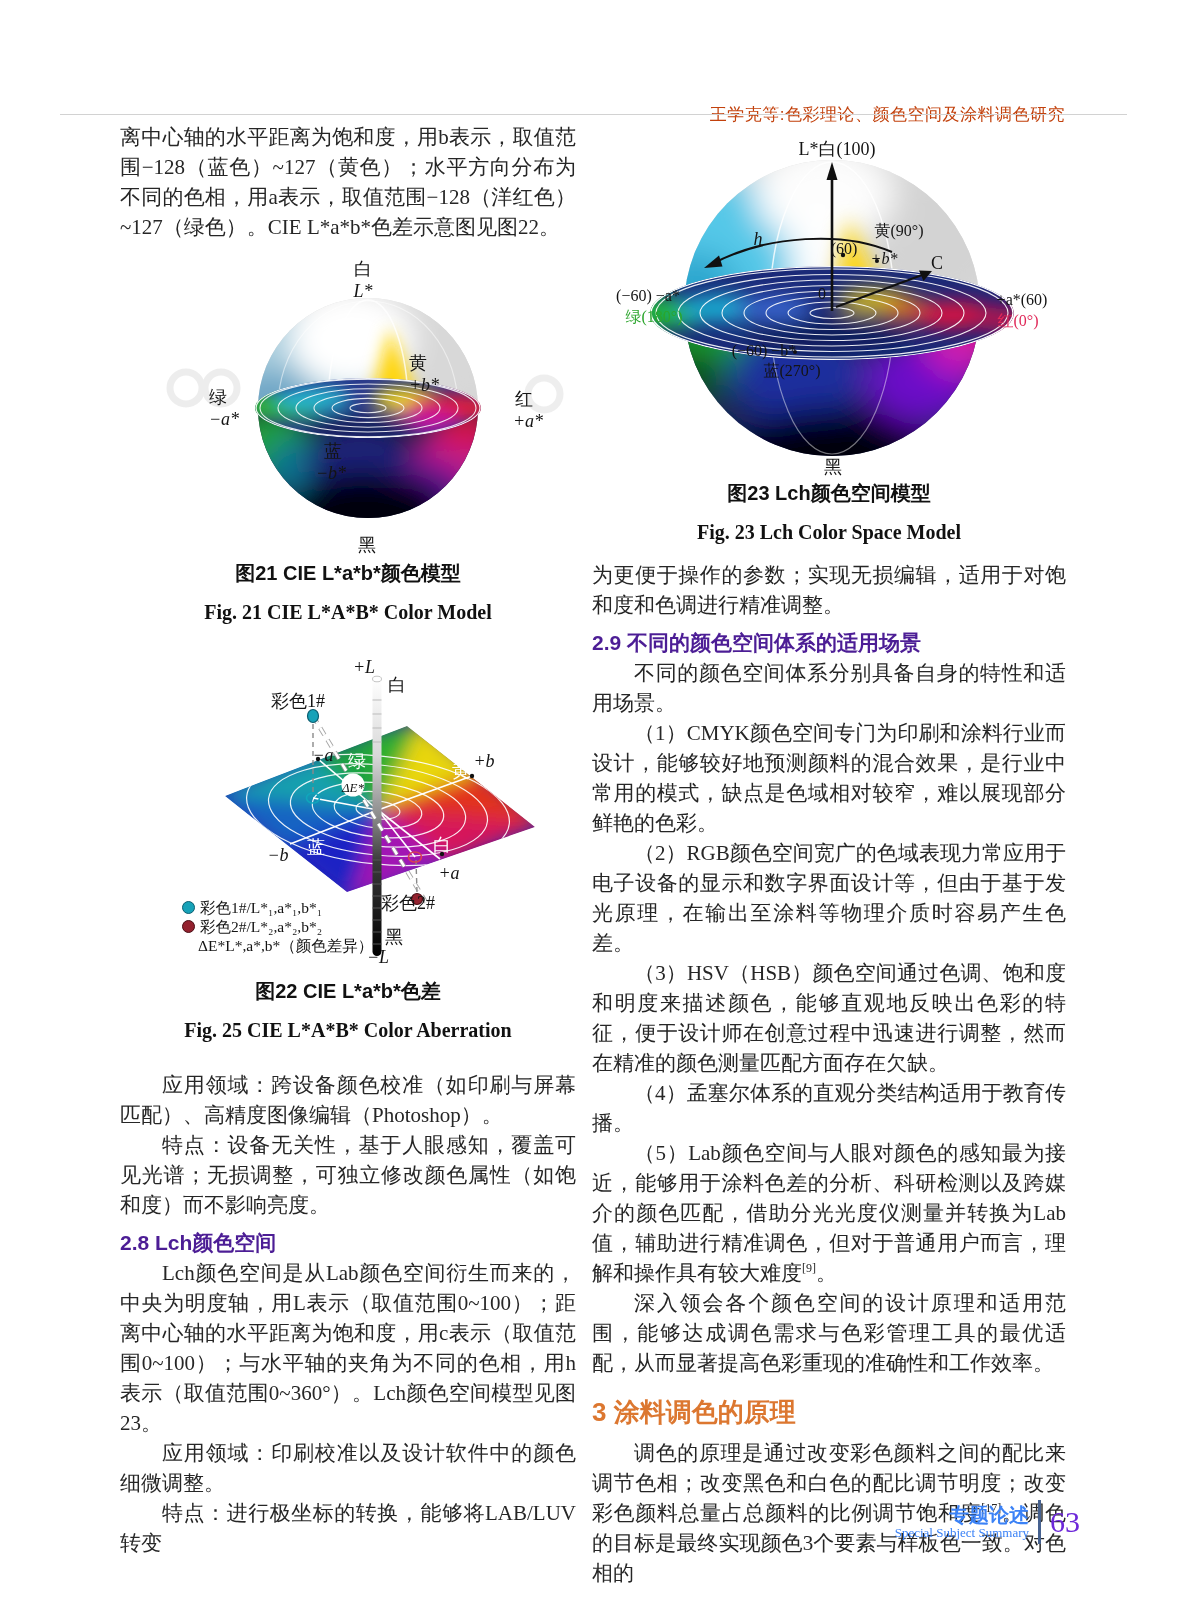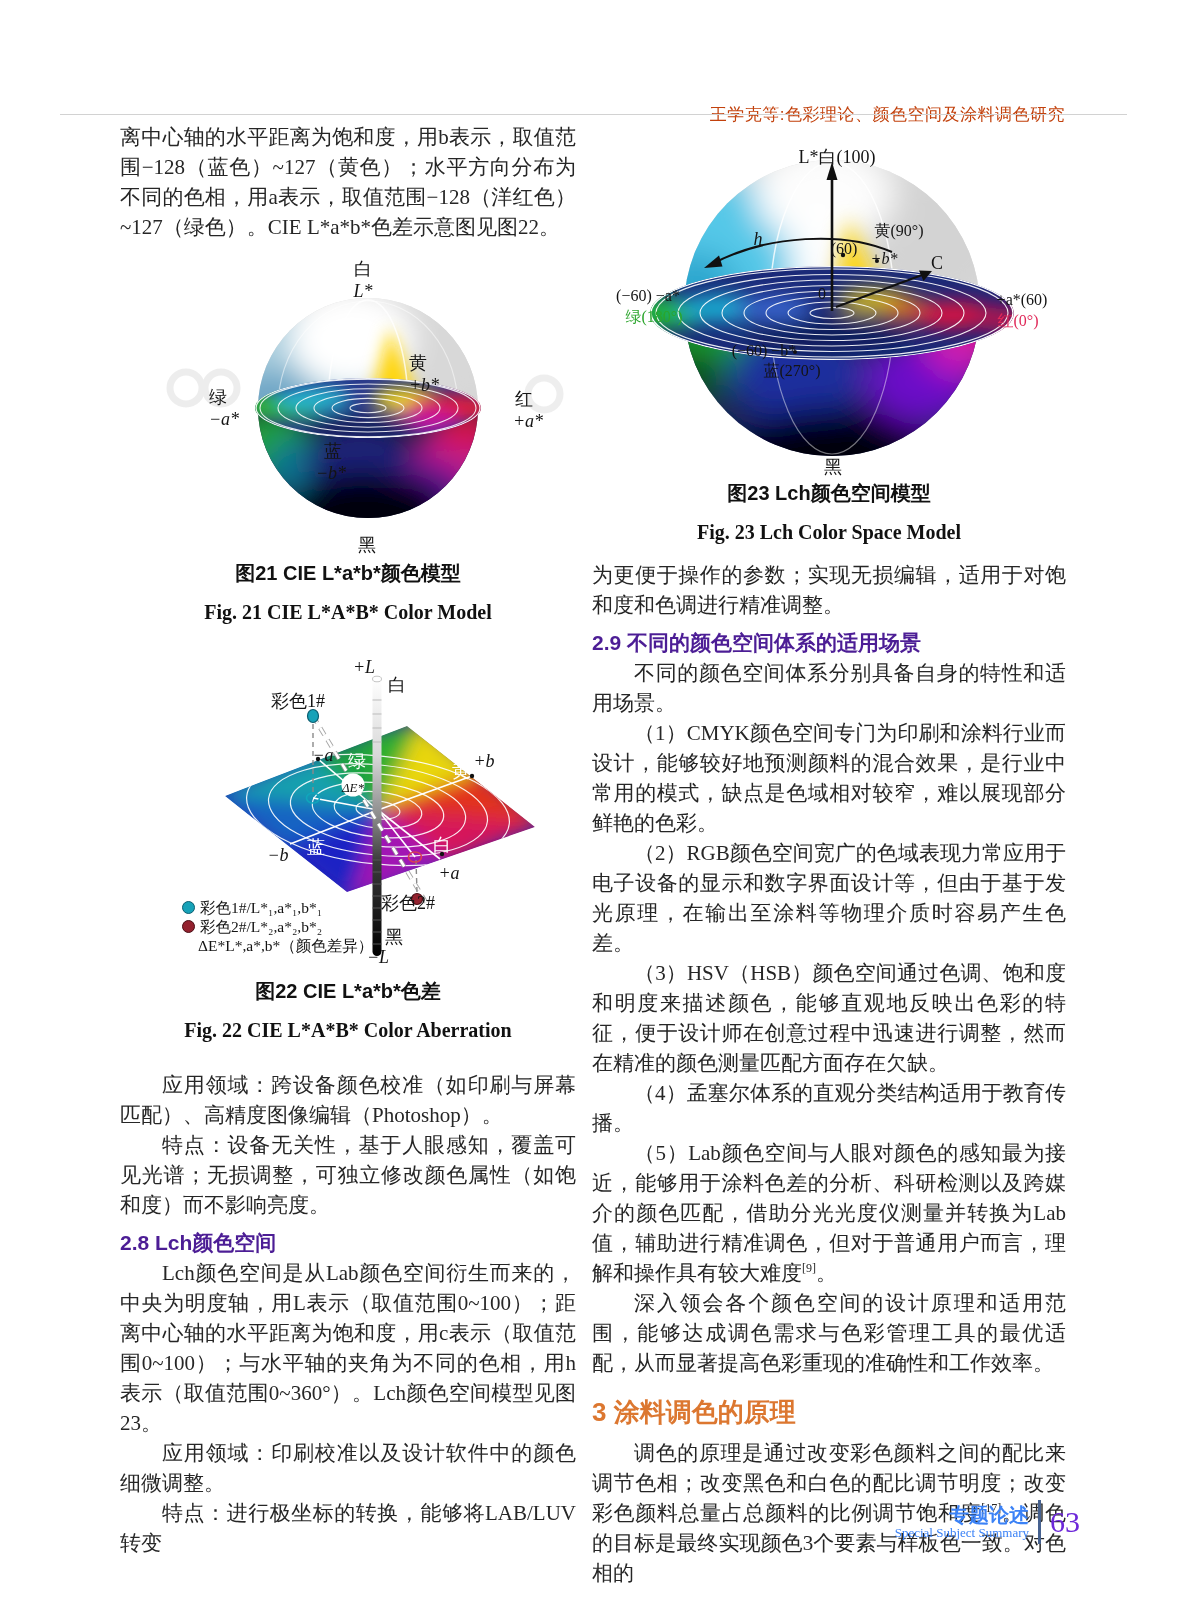--- a/index.html
+++ b/index.html
@@ -253,21 +253,21 @@
           <div class="legend-row">
             <span class="mk mk2"></span>
             <span>彩色2#/L*₂,a*₂,b*₂</span>
           </div>
           <div class="legend-row r3">
             <span>ΔE*L*,a*,b*（颜色差异）</span>
           </div>
         </div>
       </div>
       <p class="cap-zh mt8">图22  CIE L*a*b*色差</p>
-      <p class="cap-en">Fig. 22  CIE L*A*B* Color Aberration</p>
+      <p class="cap-en">Fig. 25  CIE L*A*B* Color Aberration</p>
     </div>
 
     <p class="p ind mt26">应用领域：跨设备颜色校准（如印刷与屏幕匹配）、高精度图像编辑（Photoshop）。</p>
     <p class="p ind">特点：设备无关性，基于人眼感知，覆盖可见光谱；无损调整，可独立修改颜色属性（如饱和度）而不影响亮度。</p>
     <h3 class="h-sub">2.8  Lch颜色空间</h3>
     <p class="p ind">Lch颜色空间是从Lab颜色空间衍生而来的，中央为明度轴，用L表示（取值范围0~100）；距离中心轴的水平距离为饱和度，用c表示（取值范围0~100）；与水平轴的夹角为不同的色相，用h表示（取值范围0~360°）。Lch颜色空间模型见图23。</p>
     <p class="p ind">应用领域：印刷校准以及设计软件中的颜色细微调整。</p>
     <p class="p ind">特点：进行极坐标的转换，能够将LAB/LUV转变</p>
   </div>
 
@@ -348,21 +348,21 @@
           <line x1="244" y1="179" x2="330" y2="147" stroke="#101010" stroke-width="2"></line>
           <polygon points="340,143 327,142.5 331.5,153" fill="#101010"></polygon>
           <path d="M300,124 C252,103 176,107 122,135" fill="none" stroke="#101010" stroke-width="2"></path>
           <polygon points="112,140 127,127.5 130.5,138.5" fill="#101010"></polygon>
           <g fill="#111111">
             <circle cx="251" cy="127" r="2.2"></circle>
               <circle cx="285" cy="133" r="2"></circle>
               <circle cx="203" cy="224" r="2"></circle>
           </g>
         </svg>
-        <span class="lbl" style="left:245px;top:20px">L*白(100)</span>
+        <span class="lbl" style="left:245px;top:12px">L*白(100)</span>
         <span class="lbl it" style="left:166px;top:102px">h</span>
         <span class="lbl sm" style="left:307px;top:93px">黄(90°)</span>
         <span class="lbl sm" style="left:252px;top:111px">(60)</span>
         <span class="lbl sm it" style="left:292px;top:121px">+b*</span>
         <span class="lbl" style="left:345px;top:126px">C</span>
         <span class="lbl sm" style="left:230px;top:156px">0</span>
         <span class="lbl sm" style="left:56px;top:158px">(−60) −a*</span>
         <span class="lbl sm green" style="left:62px;top:179px">绿(180°)</span>
         <span class="lbl sm" style="left:430px;top:162px">+a*(60)</span>
         <span class="lbl sm red" style="left:426px;top:183px">红(0°)</span>

